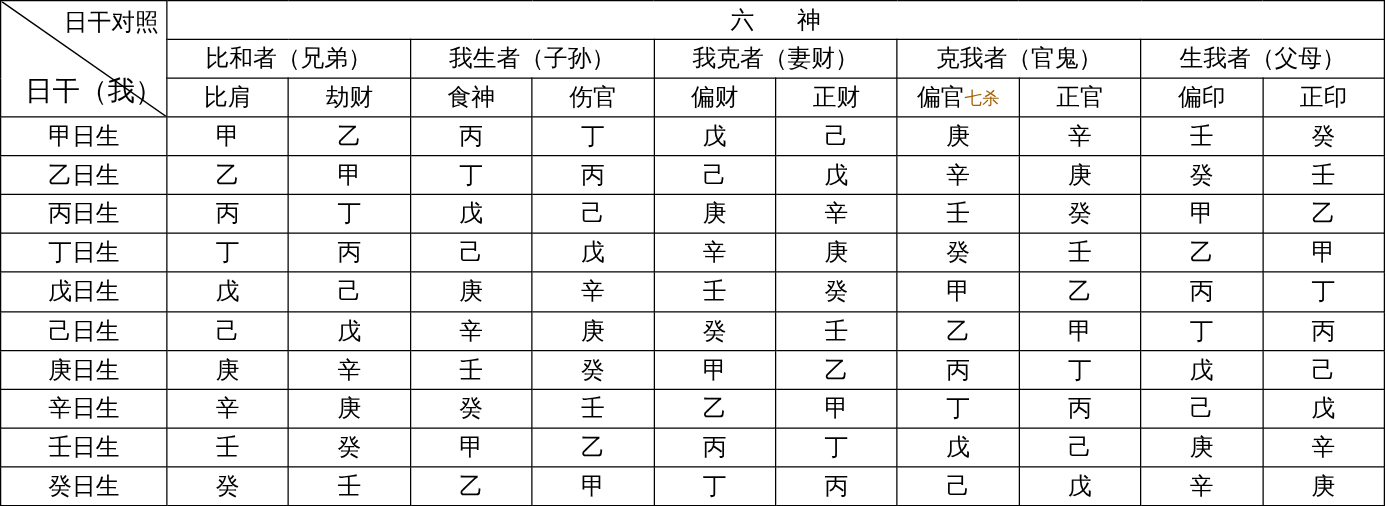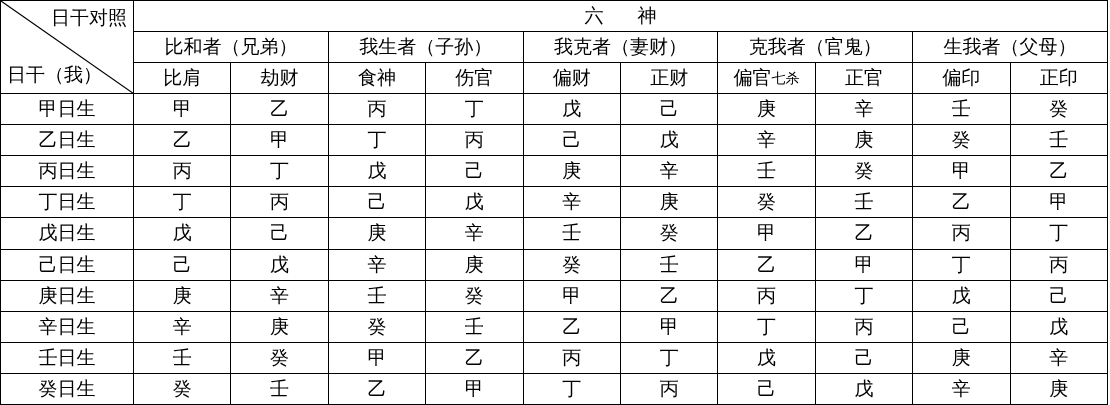--- a/index.html
+++ b/index.html
@@ -53,22 +53,22 @@
   .corner-top {
     position: absolute;
     top: 4px;
     right: 6px;
     font-size: 19px;
     white-space: nowrap;
   }
   .corner-bottom {
     position: absolute;
     bottom: 5px;
-    left: 6px;
-    font-size: 19px;
+    left: 19px;
+    font-size: 22px;
     white-space: nowrap;
   }
   .hdr-main {
     font-size: 21px;
     letter-spacing: 14px;
     text-indent: 14px;
   }
   .hdr-group {
     font-size: 19px;
     font-family: Liberation Mono, monospace;
@@ -79,21 +79,21 @@
   }
   .row-label {
     font-size: 19px;
     text-align: left;
     padding-left: 8px;
   }
   .cell-stem {
     font-size: 20px;
   }
   .qisha {
-    color: #000000;
+    color: #a16207;
     font-size: 14px;
     vertical-align: 1px;
   }
 </style>
 </head>
 <body>
 
 <table id="sixgod-table">
   <colgroup>
     <col class="c0">

